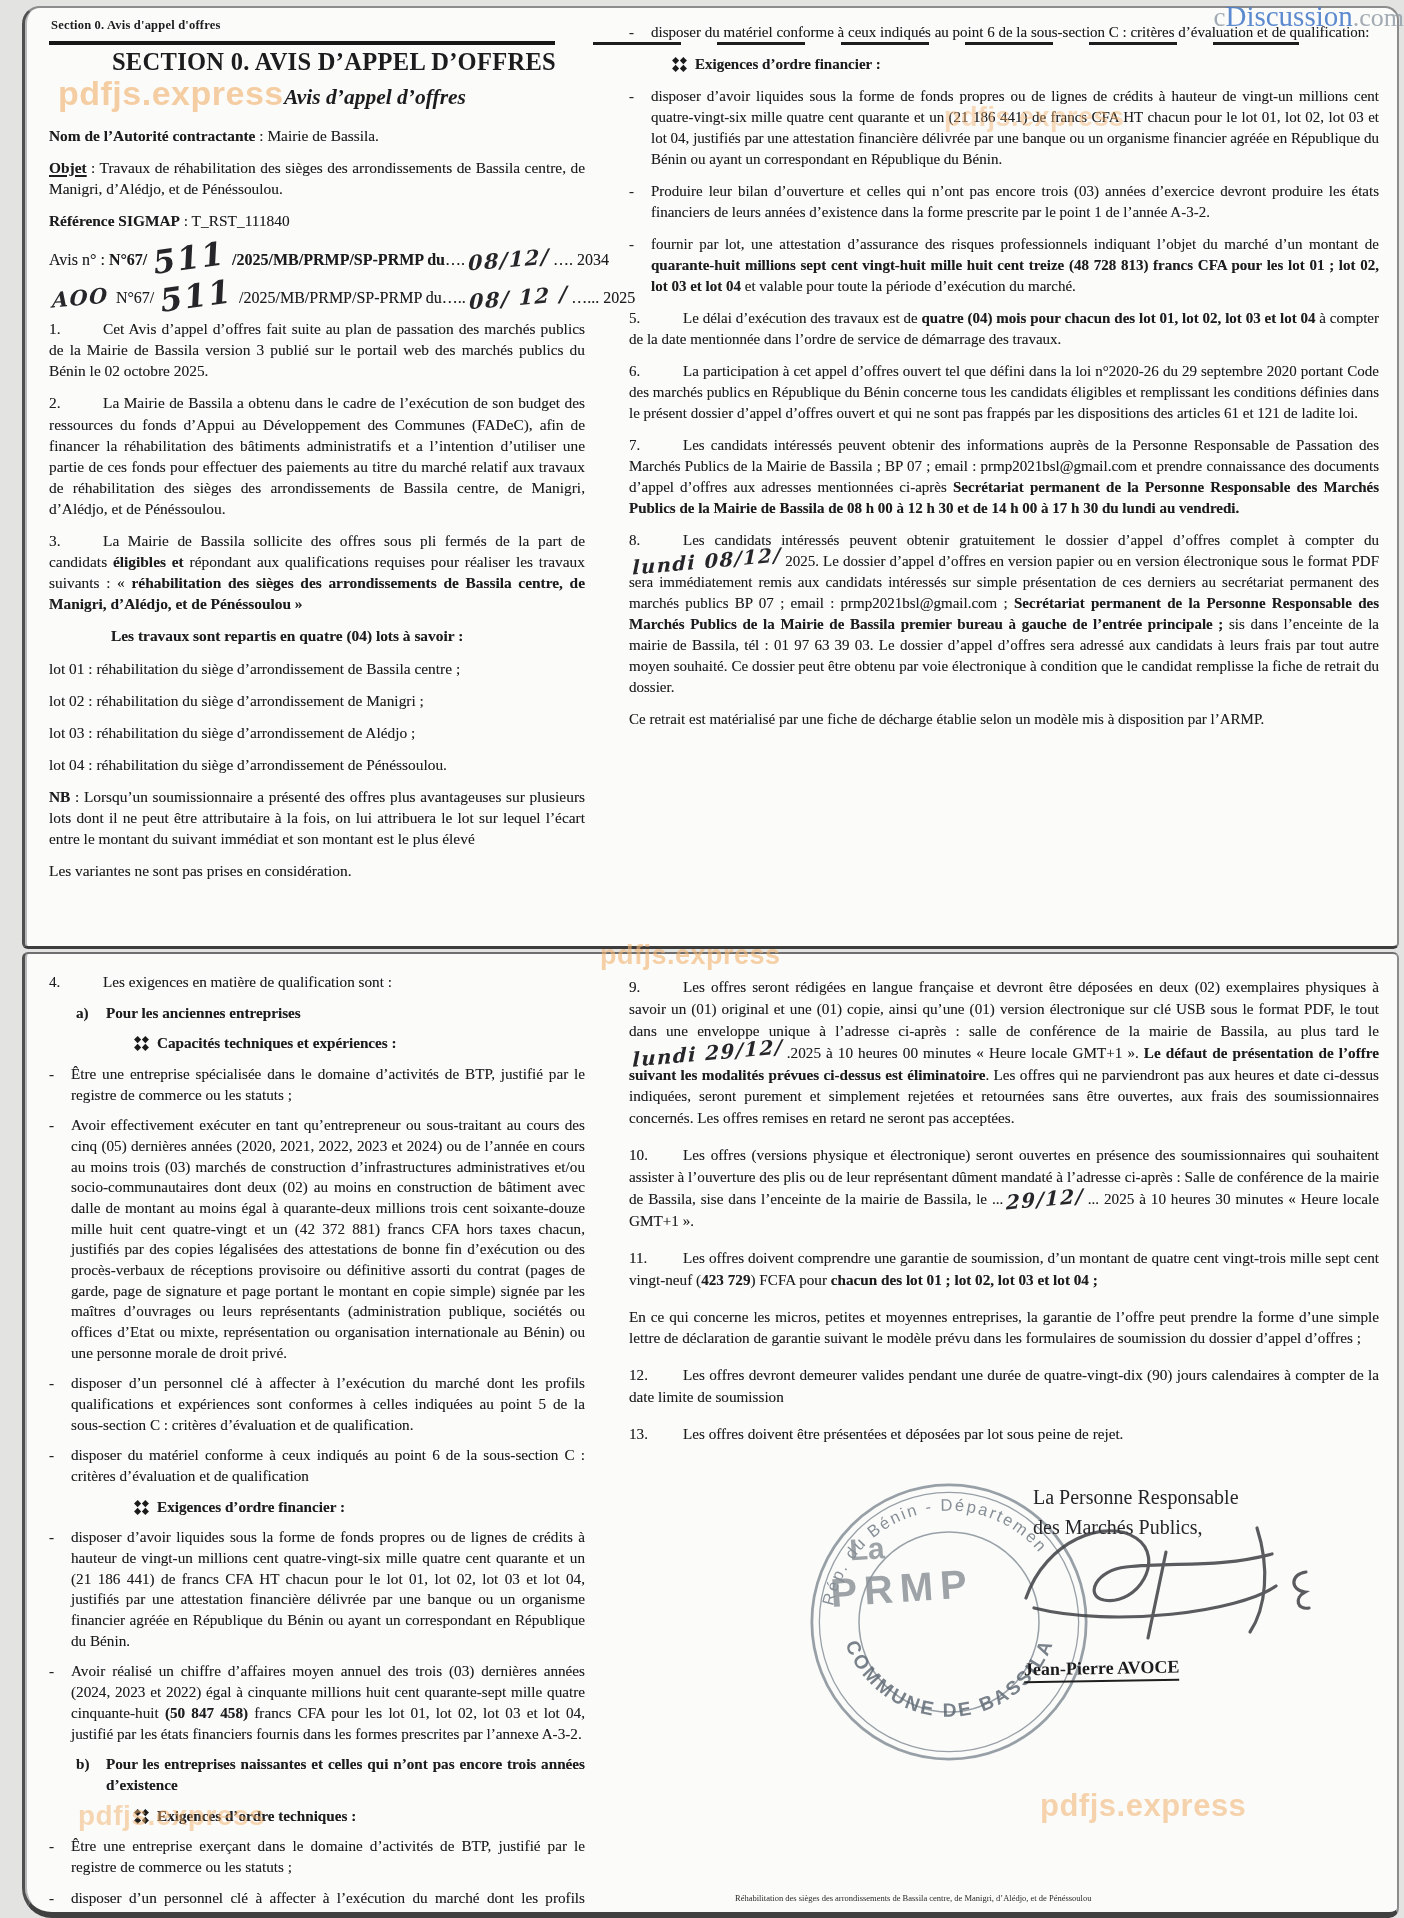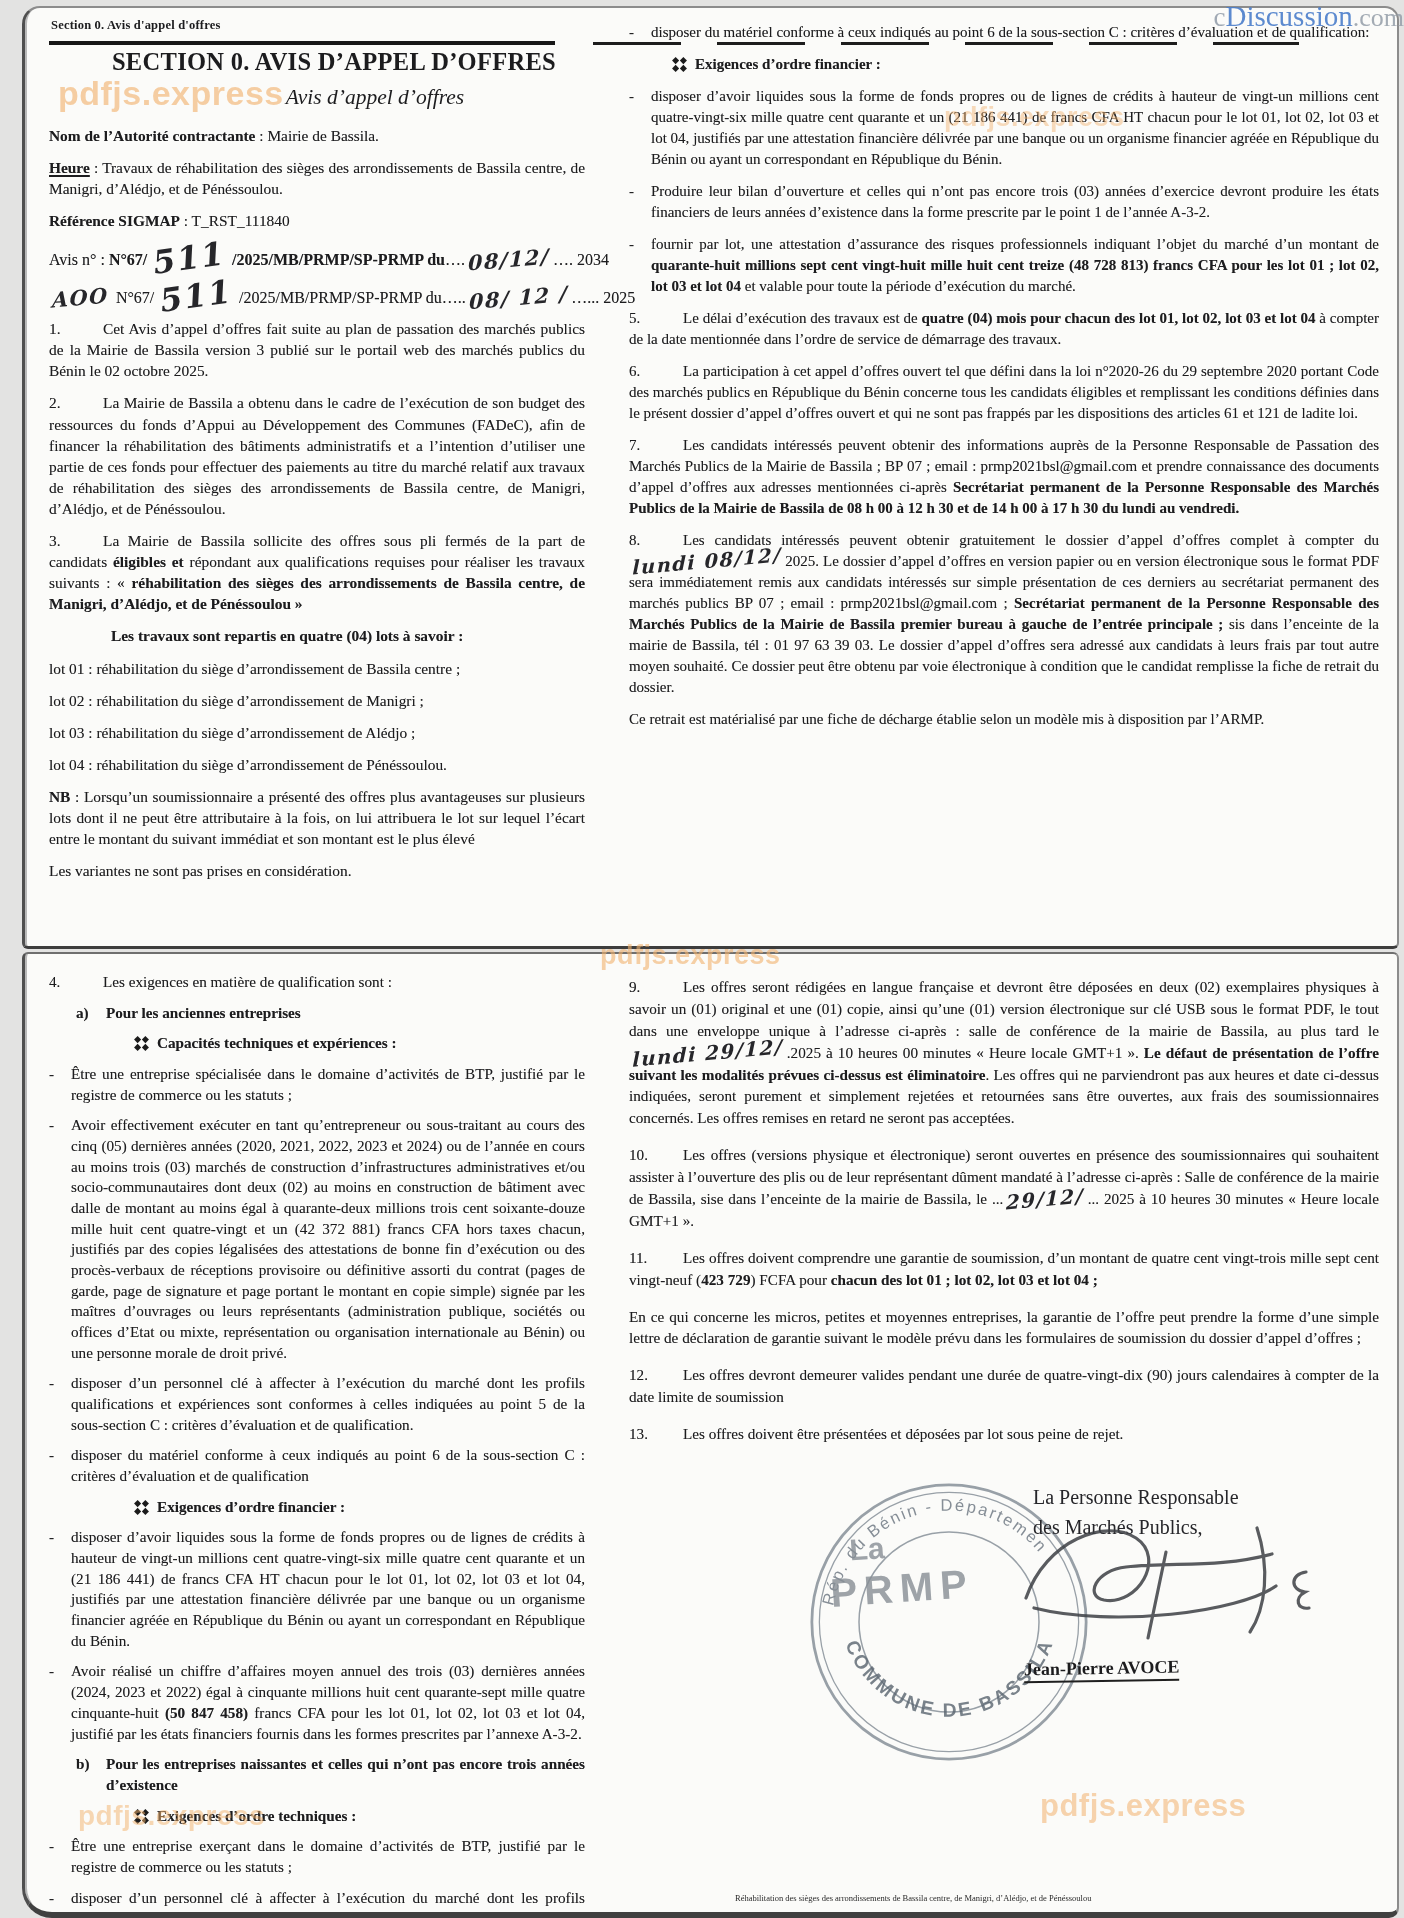--- a/index.html
+++ b/index.html
@@ -16,21 +16,21 @@
   .header-rule{position:absolute;left:24px;top:33px;right:98px;height:5px;}
   .hr-solid{position:absolute;left:0;top:0;width:40.5%;height:4px;background:#171717;}
   .hr-dash{position:absolute;left:43.5%;right:0;top:1px;height:3px;
            background:repeating-linear-gradient(90deg,#1d1d1d 0 88px,transparent 88px 124px);}
 
   .cols{display:flex;gap:44px;padding:14px 18px 6px 24px;box-sizing:border-box;height:100%;}
   .colL{flex:0 0 536px;max-width:536px;}
   .colR{flex:1;min-width:0;}
 
   .doc-title{font-size:24.5px;font-weight:700;text-align:center;margin:26px 0 0 34px;letter-spacing:.3px;}
-  .doc-subtitle{font-size:21.5px;font-weight:400;font-style:italic;text-align:center;margin:9px 0 15px 116px;}
+  .doc-subtitle{font-size:21.5px;font-weight:700;font-style:italic;text-align:center;margin:9px 0 15px 116px;}
 
   .blocks{text-align:justify;text-shadow:0 0 .5px rgba(30,30,32,.38);}
   .colP1L{font-size:15.4px;line-height:1.37;}
   .colP1R{font-size:15px;line-height:1.4;}
   .colP2L{font-size:15.2px;line-height:1.36;padding-top:4px;}
   .colP2R{font-size:15.2px;line-height:1.44;padding-top:8px;}
   .blk{margin-bottom:11px;}
   .colP2L .blk{margin-bottom:10px;}
   .colP2R .blk{margin-bottom:15px;}
 
@@ -90,21 +90,21 @@
     <div class="header-rule">
       <div class="hr-solid"></div>
       <div class="hr-dash"></div>
     </div>
     <div class="cols">
       <div class="colL">
         <div class="doc-title">SECTION 0. AVIS D’APPEL D’OFFRES</div>
         <div class="doc-subtitle">Avis d’appel d’offres</div>
         <div class="blocks colP1L">
             <div class="blk k-para"><span class="b">Nom de l’Autorité contractante</span><span> : Mairie de Bassila.</span></div>
-            <div class="blk k-para"><span class="b u">Heure</span><span> : Travaux de réhabilitation des sièges des arrondissements de Bassila centre, de Manigri, d’Alédjo, et de Pénéssoulou.</span></div>
+            <div class="blk k-para"><span class="b u">Objet</span><span> : Travaux de réhabilitation des sièges des arrondissements de Bassila centre, de Manigri, d’Alédjo, et de Pénéssoulou.</span></div>
             <div class="blk k-para"><span class="b">Référence SIGMAP</span><span> : T_RST_111840</span></div>
             <div class="blk k-para avisline"><span>Avis n° : </span><span class="b">N°67/</span><span class="hw hwbig">511</span><span class="b">/2025/MB/PRMP/SP-PRMP</span><span class="b"> du</span><span>….</span><span class="hw">08/12/</span><span>…. 2034</span></div>
             <div class="blk k-para avisline"><span class="hw">AOO</span><span> N°67/</span><span class="hw hwbig">511</span><span>/2025/MB/PRMP/SP-PRMP du</span><span>…..</span><span class="hw">08/ 12 /</span><span>…... 2025</span></div>
             <div class="blk k-num"><span class="bnum">1.</span><span>Cet Avis d’appel d’offres fait suite au plan de passation des marchés publics de la Mairie de Bassila version 3 publié sur le portail web des marchés publics du Bénin le 02 octobre 2025.</span></div>
             <div class="blk k-num"><span class="bnum">2.</span><span>La Mairie de Bassila a obtenu dans le cadre de l’exécution de son budget des ressources du fonds d’Appui au Développement des Communes (FADeC), afin de financer la réhabilitation des bâtiments administratifs et a l’intention d’utiliser une partie de ces fonds pour effectuer des paiements au titre du marché relatif aux travaux de réhabilitation des sièges des arrondissements de Bassila centre, de Manigri, d’Alédjo, et de Pénéssoulou.</span></div>
             <div class="blk k-num"><span class="bnum">3.</span><span>La Mairie de Bassila sollicite des offres sous pli fermés de la part de candidats </span><span class="b">éligibles et</span><span> répondant aux qualifications requises pour réaliser les travaux suivants : « </span><span class="b">réhabilitation des sièges des arrondissements de Bassila centre, de Manigri, d’Alédjo, et de Pénéssoulou »</span></div>
             <div class="blk k-para indent1"><span class="b">Les travaux sont repartis en quatre (04) lots à savoir :</span></div>
             <div class="blk k-para"><span>lot 01 : réhabilitation du siège d’arrondissement de Bassila centre ;</span></div>
             <div class="blk k-para"><span>lot 02 : réhabilitation du siège d’arrondissement de Manigri ;</span></div>
             <div class="blk k-para"><span>lot 03 : réhabilitation du siège d’arrondissement de Alédjo ;</span></div>

